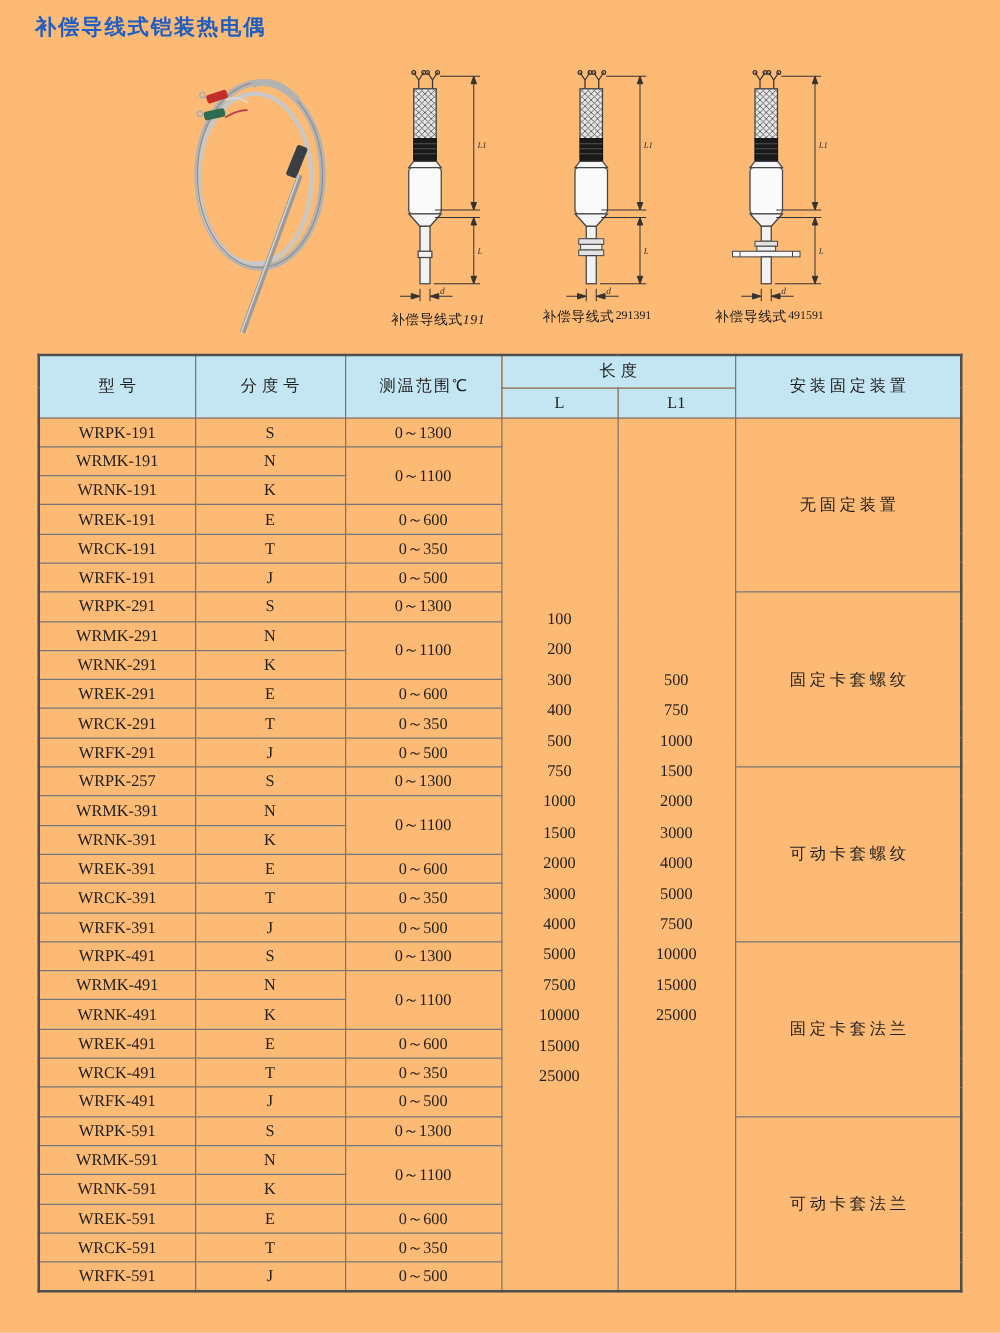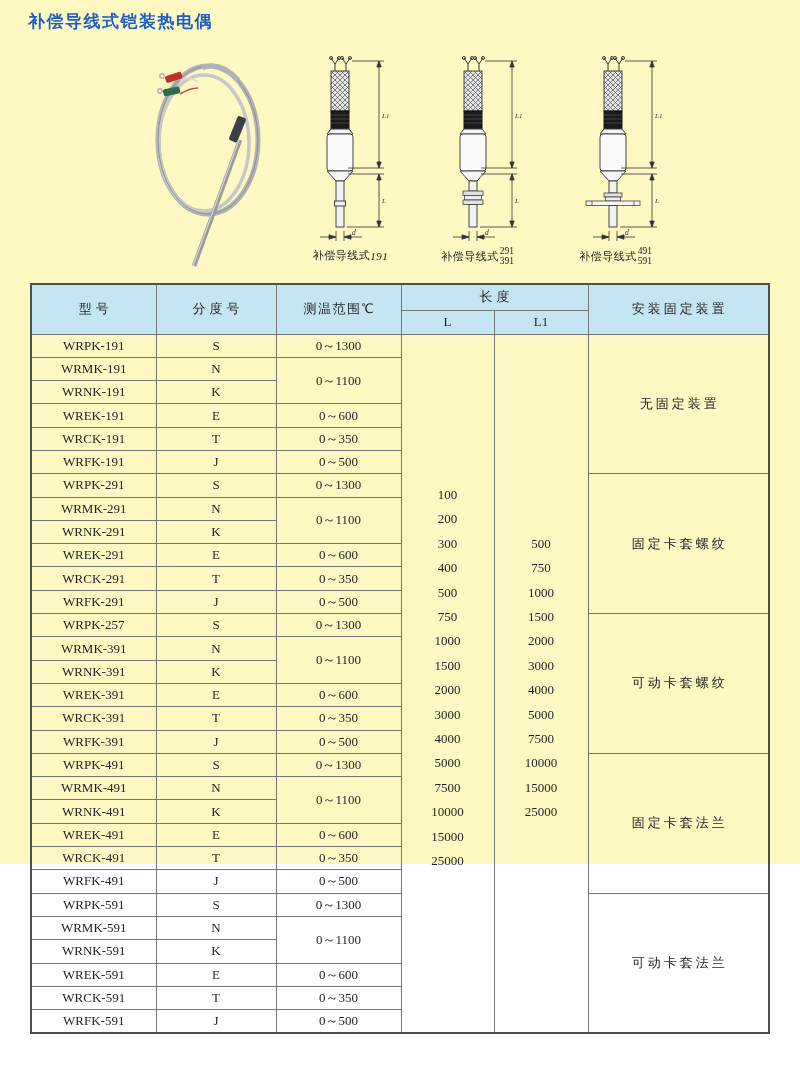--- a/index.html
+++ b/index.html
@@ -1,35 +1,35 @@
 <!DOCTYPE html>
 <html><head>
 <meta charset="utf-8">
 <style>
   html,body { margin:0; padding:0; }
   body {
     width:800px; height:1066px; background:#ffffff;
     font-family:"Liberation Serif","DejaVu Serif",serif;
     position:relative; overflow:hidden; color:#222;
   }
-  .page { position:absolute; left:0; top:0; width:800px; height:864px; background:#fef9c3; }
+  .page { position:absolute; left:0; top:0; width:800px; height:1066px; background:#fdba74; }
 
   .title {
     position:absolute; left:28px; top:10px;
     font-family:"Liberation Sans","DejaVu Sans",sans-serif;
     font-weight:bold; font-size:17px; letter-spacing:1.5px; color:#1e5ec2;
   }
 
   .figrow { position:absolute; left:0; top:0; width:800px; height:280px; }
   .figsvg { position:absolute; }
   .fig-label {
     position:absolute; display:flex; align-items:center; justify-content:center;
     font-size:11px; color:#1a1a1a; letter-spacing:0.5px;
   }
-  .fig-label .nums { display:flex; flex-direction:column; font-size:9.5px; line-height:1.1; margin-left:1px; letter-spacing:0; }
+  .fig-label .nums { display:flex; flex-direction:row; font-size:9.5px; line-height:1.1; margin-left:1px; letter-spacing:0; }
   .fig-label .one { font-size:11px; letter-spacing:0.5px;font-style:italic; }
 
   table.spec {
     position:absolute; left:30px; top:283px; width:738px; height:749px;
     border-collapse:collapse; table-layout:fixed;
     font-size:13px; color:#1f1f1f;
     border:2px solid #4f4f4f;
   }
   .spec th, .spec td {
     border:1px solid #757575; text-align:center; vertical-align:middle;

